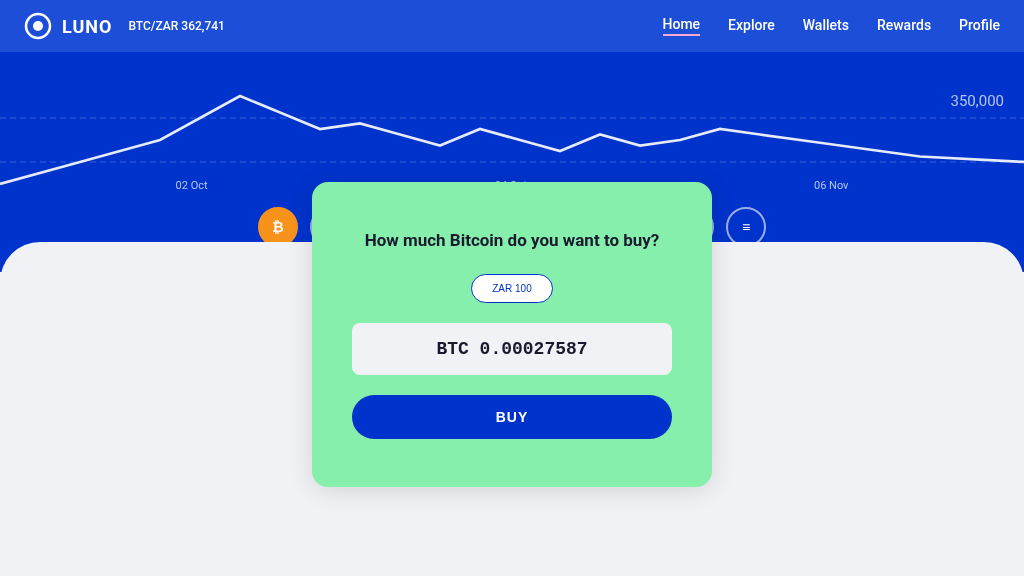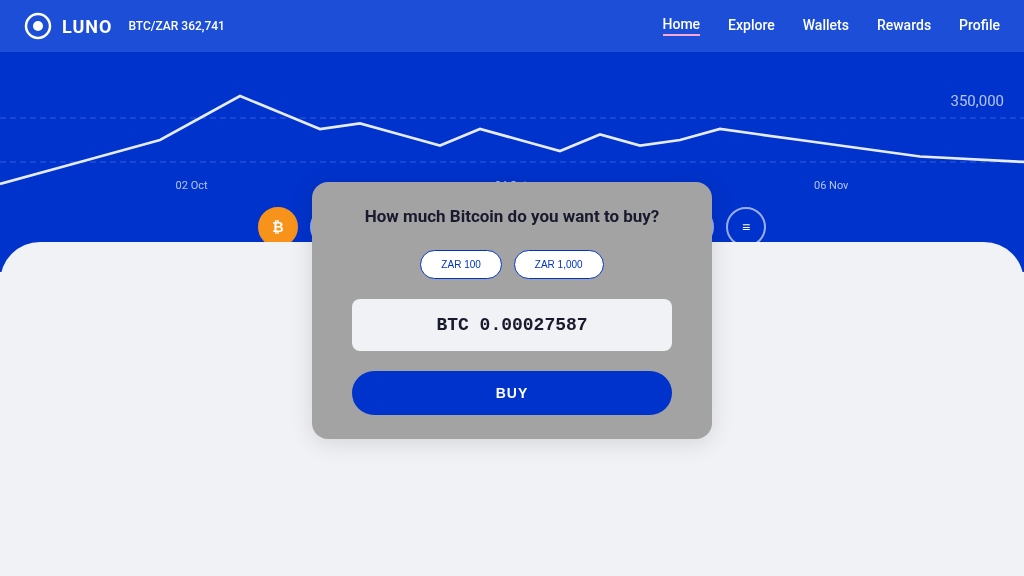--- a/index.html
+++ b/index.html
@@ -135,23 +135,23 @@
     .bottom-section {
       background: #f0f2f5;
       height: 304px;
       position: relative;
       border-radius: 40px 40px 0 0;
       margin-top: -30px;
     }
 
     
     .card {
-      background: #a3a3a3;
+      background: #86efac;
       border-radius: 16px;
-      padding: 24px 40px;
+      padding: 48px 40px;
       width: 400px;
       position: absolute;
       top: -60px;
       left: 50%;
       transform: translateX(-50%);
       box-shadow: 0 4px 24px rgba(0,0,0,0.12);
     }
 
     .card-title {
       font-size: 17px;
@@ -297,21 +297,20 @@
   </div>
 </div>
 
 <div class="bottom-section">
 
   <div class="card">
     <div class="card-title">How much Bitcoin do you want to buy?</div>
 
     <div class="amount-buttons">
       <button class="amount-btn">ZAR 100</button>
-      <button class="amount-btn">ZAR 1,000</button>
     </div>
 
     <div class="btc-display">
       <span class="btc-value">BTC 0.00027587</span>
     </div>
 
     <button class="buy-btn">BUY</button>
   </div>
 </div>
 

